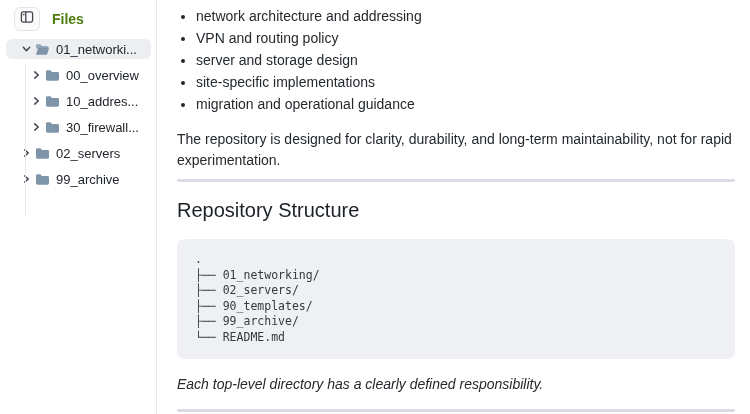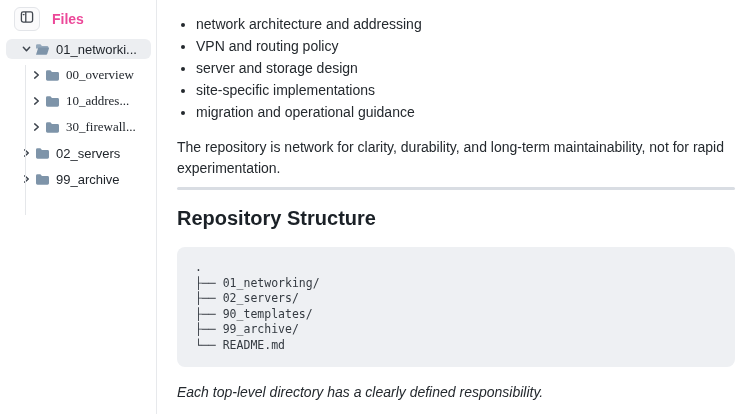--- a/index.html
+++ b/index.html
@@ -7,45 +7,45 @@
               font-family:"Liberation Sans", sans-serif; color:#21262c; }
   .app { display:flex; width:750px; height:414px; }
 
   
   .sidebar { width:157px; flex:0 0 157px; border-right:1px solid #e7e9ec;
              background:#ffffff; position:relative; }
   .sidebar-header { display:flex; align-items:center; gap:12px; padding:7px 0 7px 14px; height:38px; }
   .toggle-btn { width:26px; height:24px; border:1px solid #e3e5e9; border-radius:6px;
                 background:#fbfbfc; display:flex; align-items:center; justify-content:center;
                 cursor:pointer; }
-  .sidebar-title { font-size:14px; font-weight:700; color:#ec4899; }
+  .sidebar-title { font-size:14px; font-weight:700; color:#4d7c0f; }
 
   .tree { margin-top:1px; position:relative; }
   .indent-guide { position:absolute; left:25px; top:26px; width:1px; height:150px;
                   background:#e5e7ea; }
   .tree-row { display:flex; align-items:center; height:20px; margin:0 5px 6px 6px;
               border-radius:6px; cursor:pointer; font-size:13px; color:#21262c;
               white-space:nowrap; overflow:hidden; }
   .tree-row.selected { background:#eceef1; }
   .tree-row.level-0 { padding-left:16px; }
-  .tree-row.level-1 { padding-left:26px;font-family:Liberation Serif, serif; }
+  .tree-row.level-1 { padding-left:26px; }
   .chev { width:9px; height:10px; flex:0 0 9px; margin-right:4px; display:flex; align-items:center; }
   .chev-spacer { width:9px; flex:0 0 9px; margin-right:4px; }
   .tree-ico { width:15px; height:14px; flex:0 0 15px; margin-right:6px; display:flex; align-items:center; }
   .tree-label { overflow:hidden; text-overflow:clip; }
 
   
-  .main { flex:1; padding:8px 15px 0 20px; overflow:hidden; }
+  .main { flex:1; padding:0 15px 0 20px; overflow:hidden; }
   ul.bullets { list-style:disc; margin:8px 0 0 0; padding-left:19px; }
   ul.bullets li { font-size:14px; line-height:17px; margin-bottom:5px; color:#24292e; }
   .para1 { margin-top:16px; font-size:14px; line-height:21px; color:#24292e; }
   .para1 b { font-weight:400; }
   .rule { border:none; height:3px; background:#d9dde3; border-radius:2px; }
   .rule-1 { margin-top:8px; }
-  .section-heading { margin-top:17px; font-size:20px; line-height:23px; font-weight:700; color:#1b2127; }
+  .section-heading { margin-top:17px; font-size:20px; line-height:23px; font-weight:400; color:#1b2127; }
   .code-block { margin-top:17px; background:#eef0f3; border-radius:8px; padding:13px 18px; }
   .code-block pre { font-family:"DejaVu Sans Mono", monospace; font-size:11.5px;
                     line-height:15.6px; color:#343a41; white-space:pre; }
   .para2 { margin-top:17px; font-size:14px; line-height:17px; color:#24292e;font-style:italic; }
   .rule-2 { margin-top:16px; }
 </style>
 </head>
 <body>
 
 <div class="app">
@@ -149,21 +149,21 @@
 
   <main class="main">
     <ul class="bullets" id="bullets">
         <li>network architecture and addressing</li>
         <li>VPN and routing policy</li>
         <li>server and storage design</li>
         <li>site-specific implementations</li>
         <li>migration and operational guidance</li>
       </ul>
 
-    <p class="para1"><span>The repository is network for </span><b>clarity, durability, and long-term maintainability</b><span>, not for rapid experimentation.</span></p>
+    <p class="para1"><span>The repository is designed for </span><b>clarity, durability, and long-term maintainability</b><span>, not for rapid experimentation.</span></p>
 
     <hr class="rule rule-1">
 
     <h2 class="section-heading">Repository Structure</h2>
 
     <div class="code-block">
       <pre>.
 ├── 01_networking/
 ├── 02_servers/
 ├── 90_templates/

